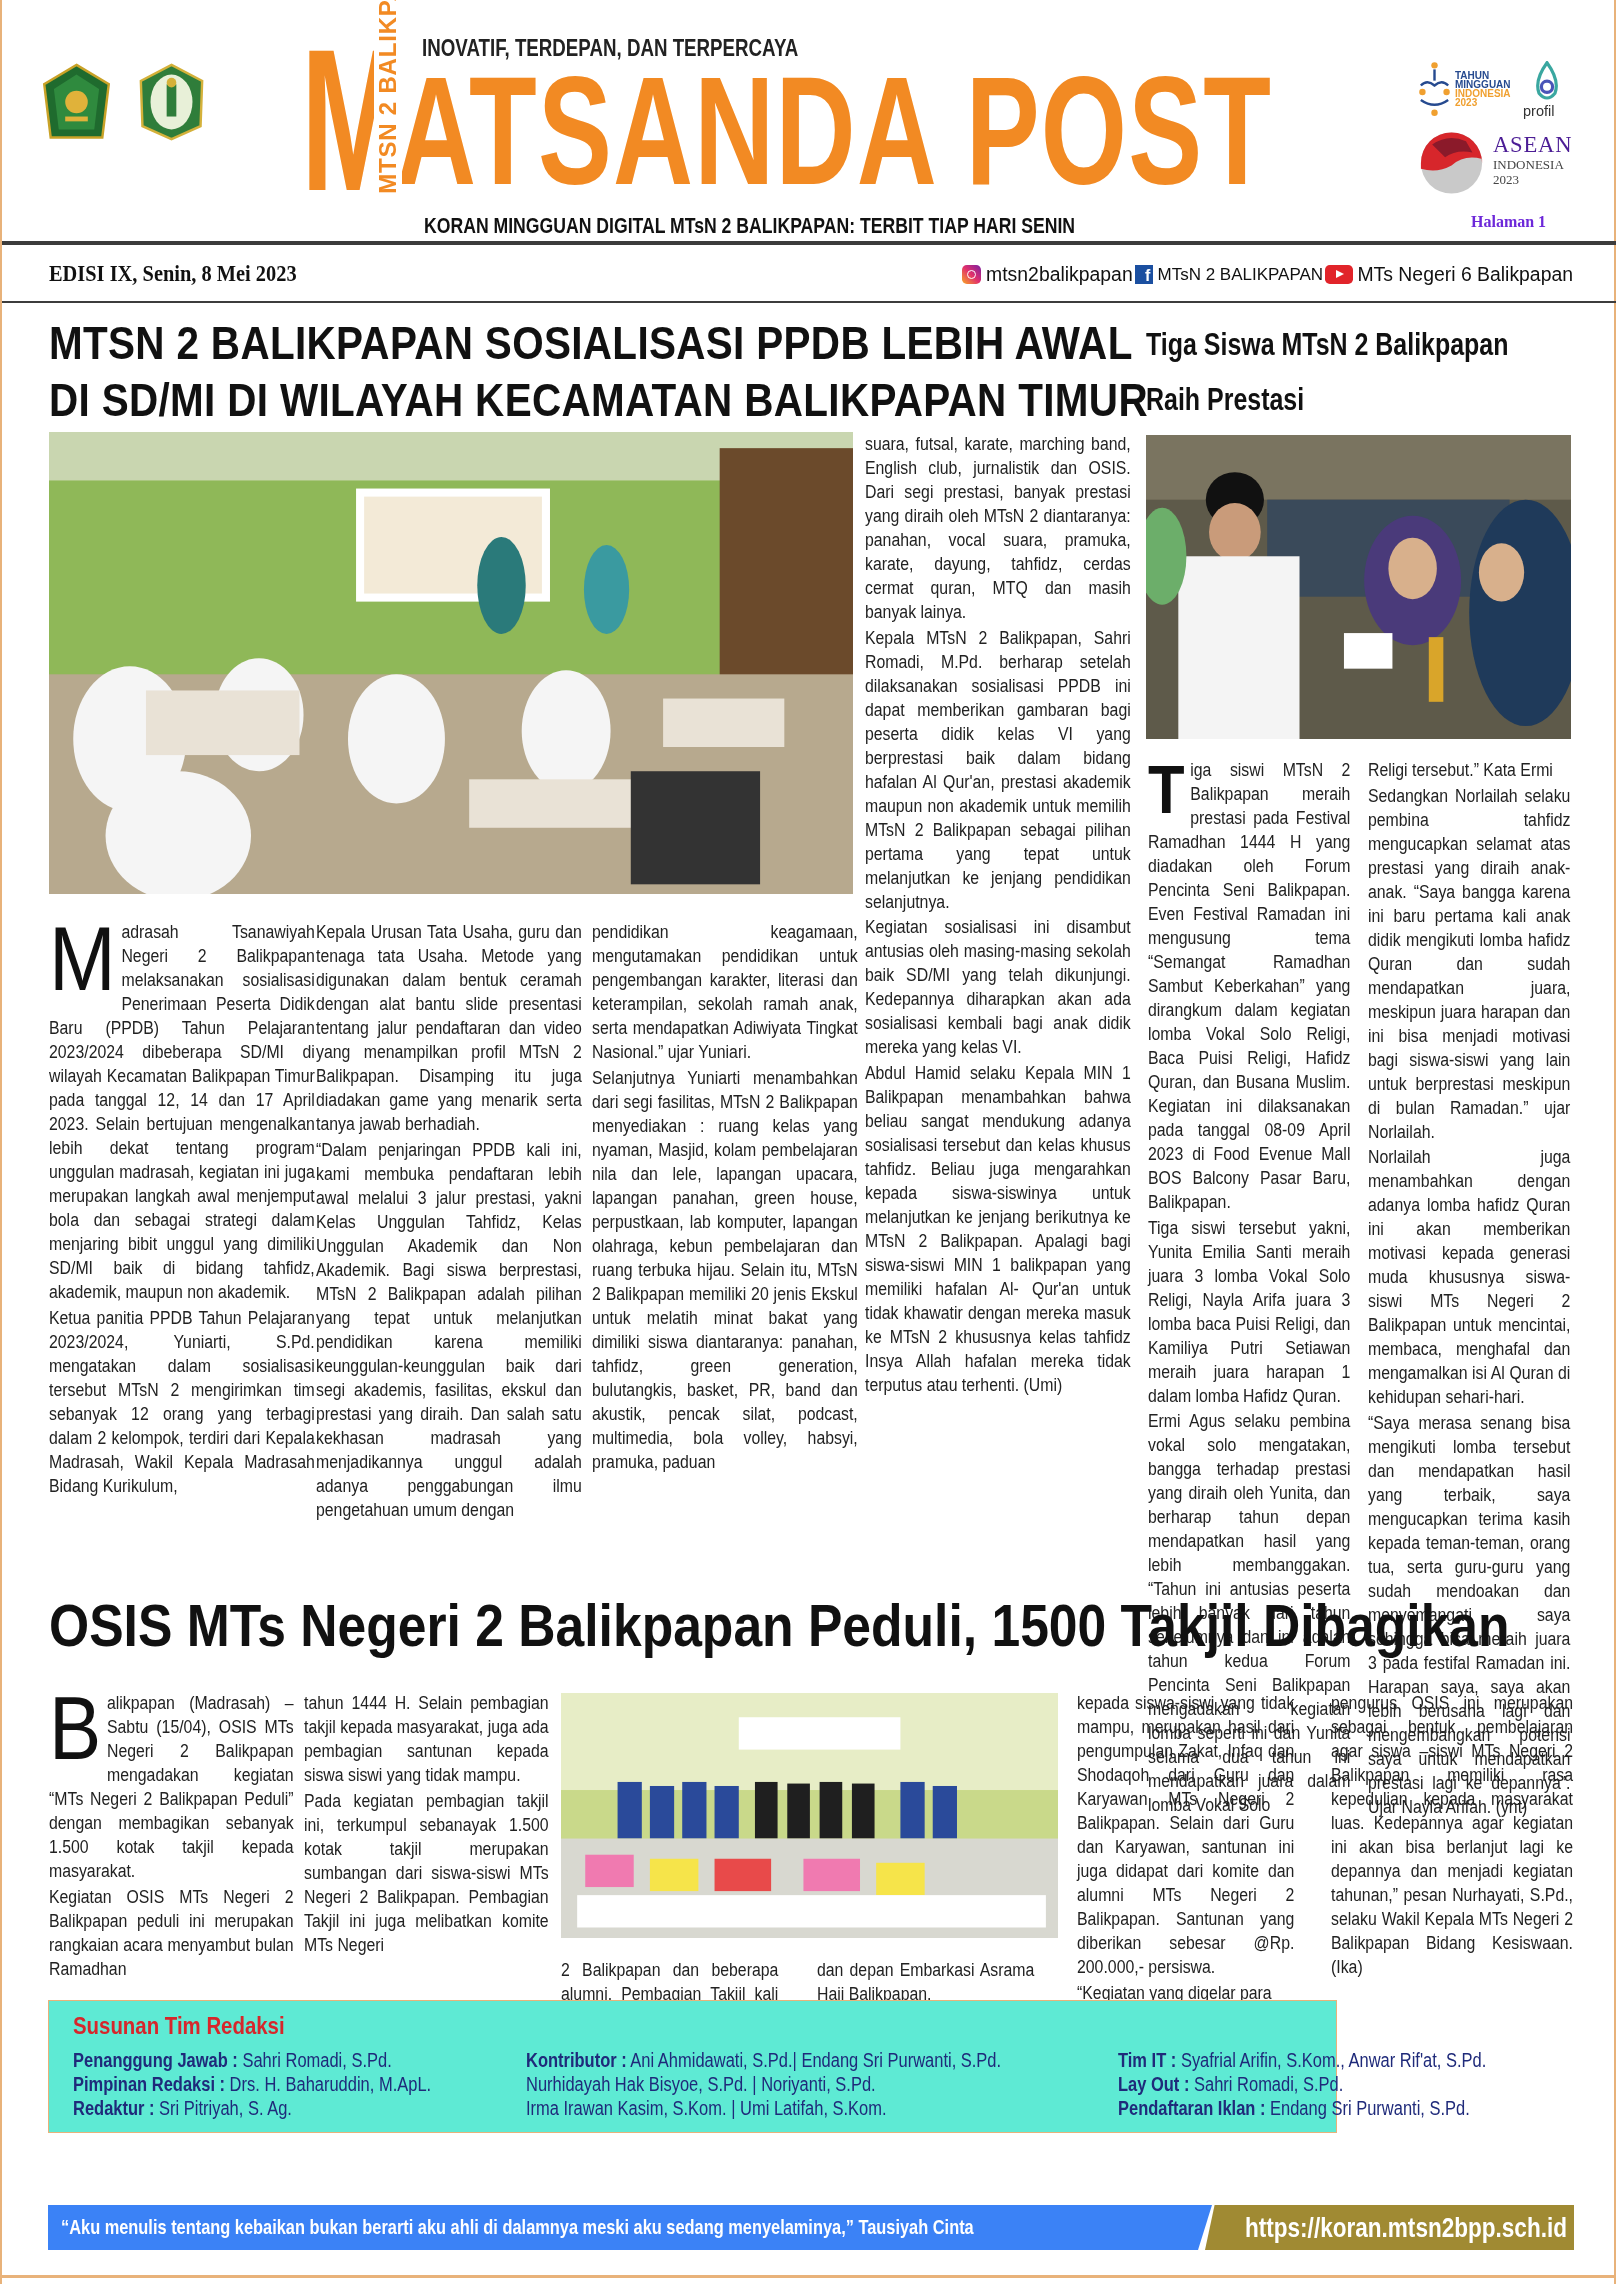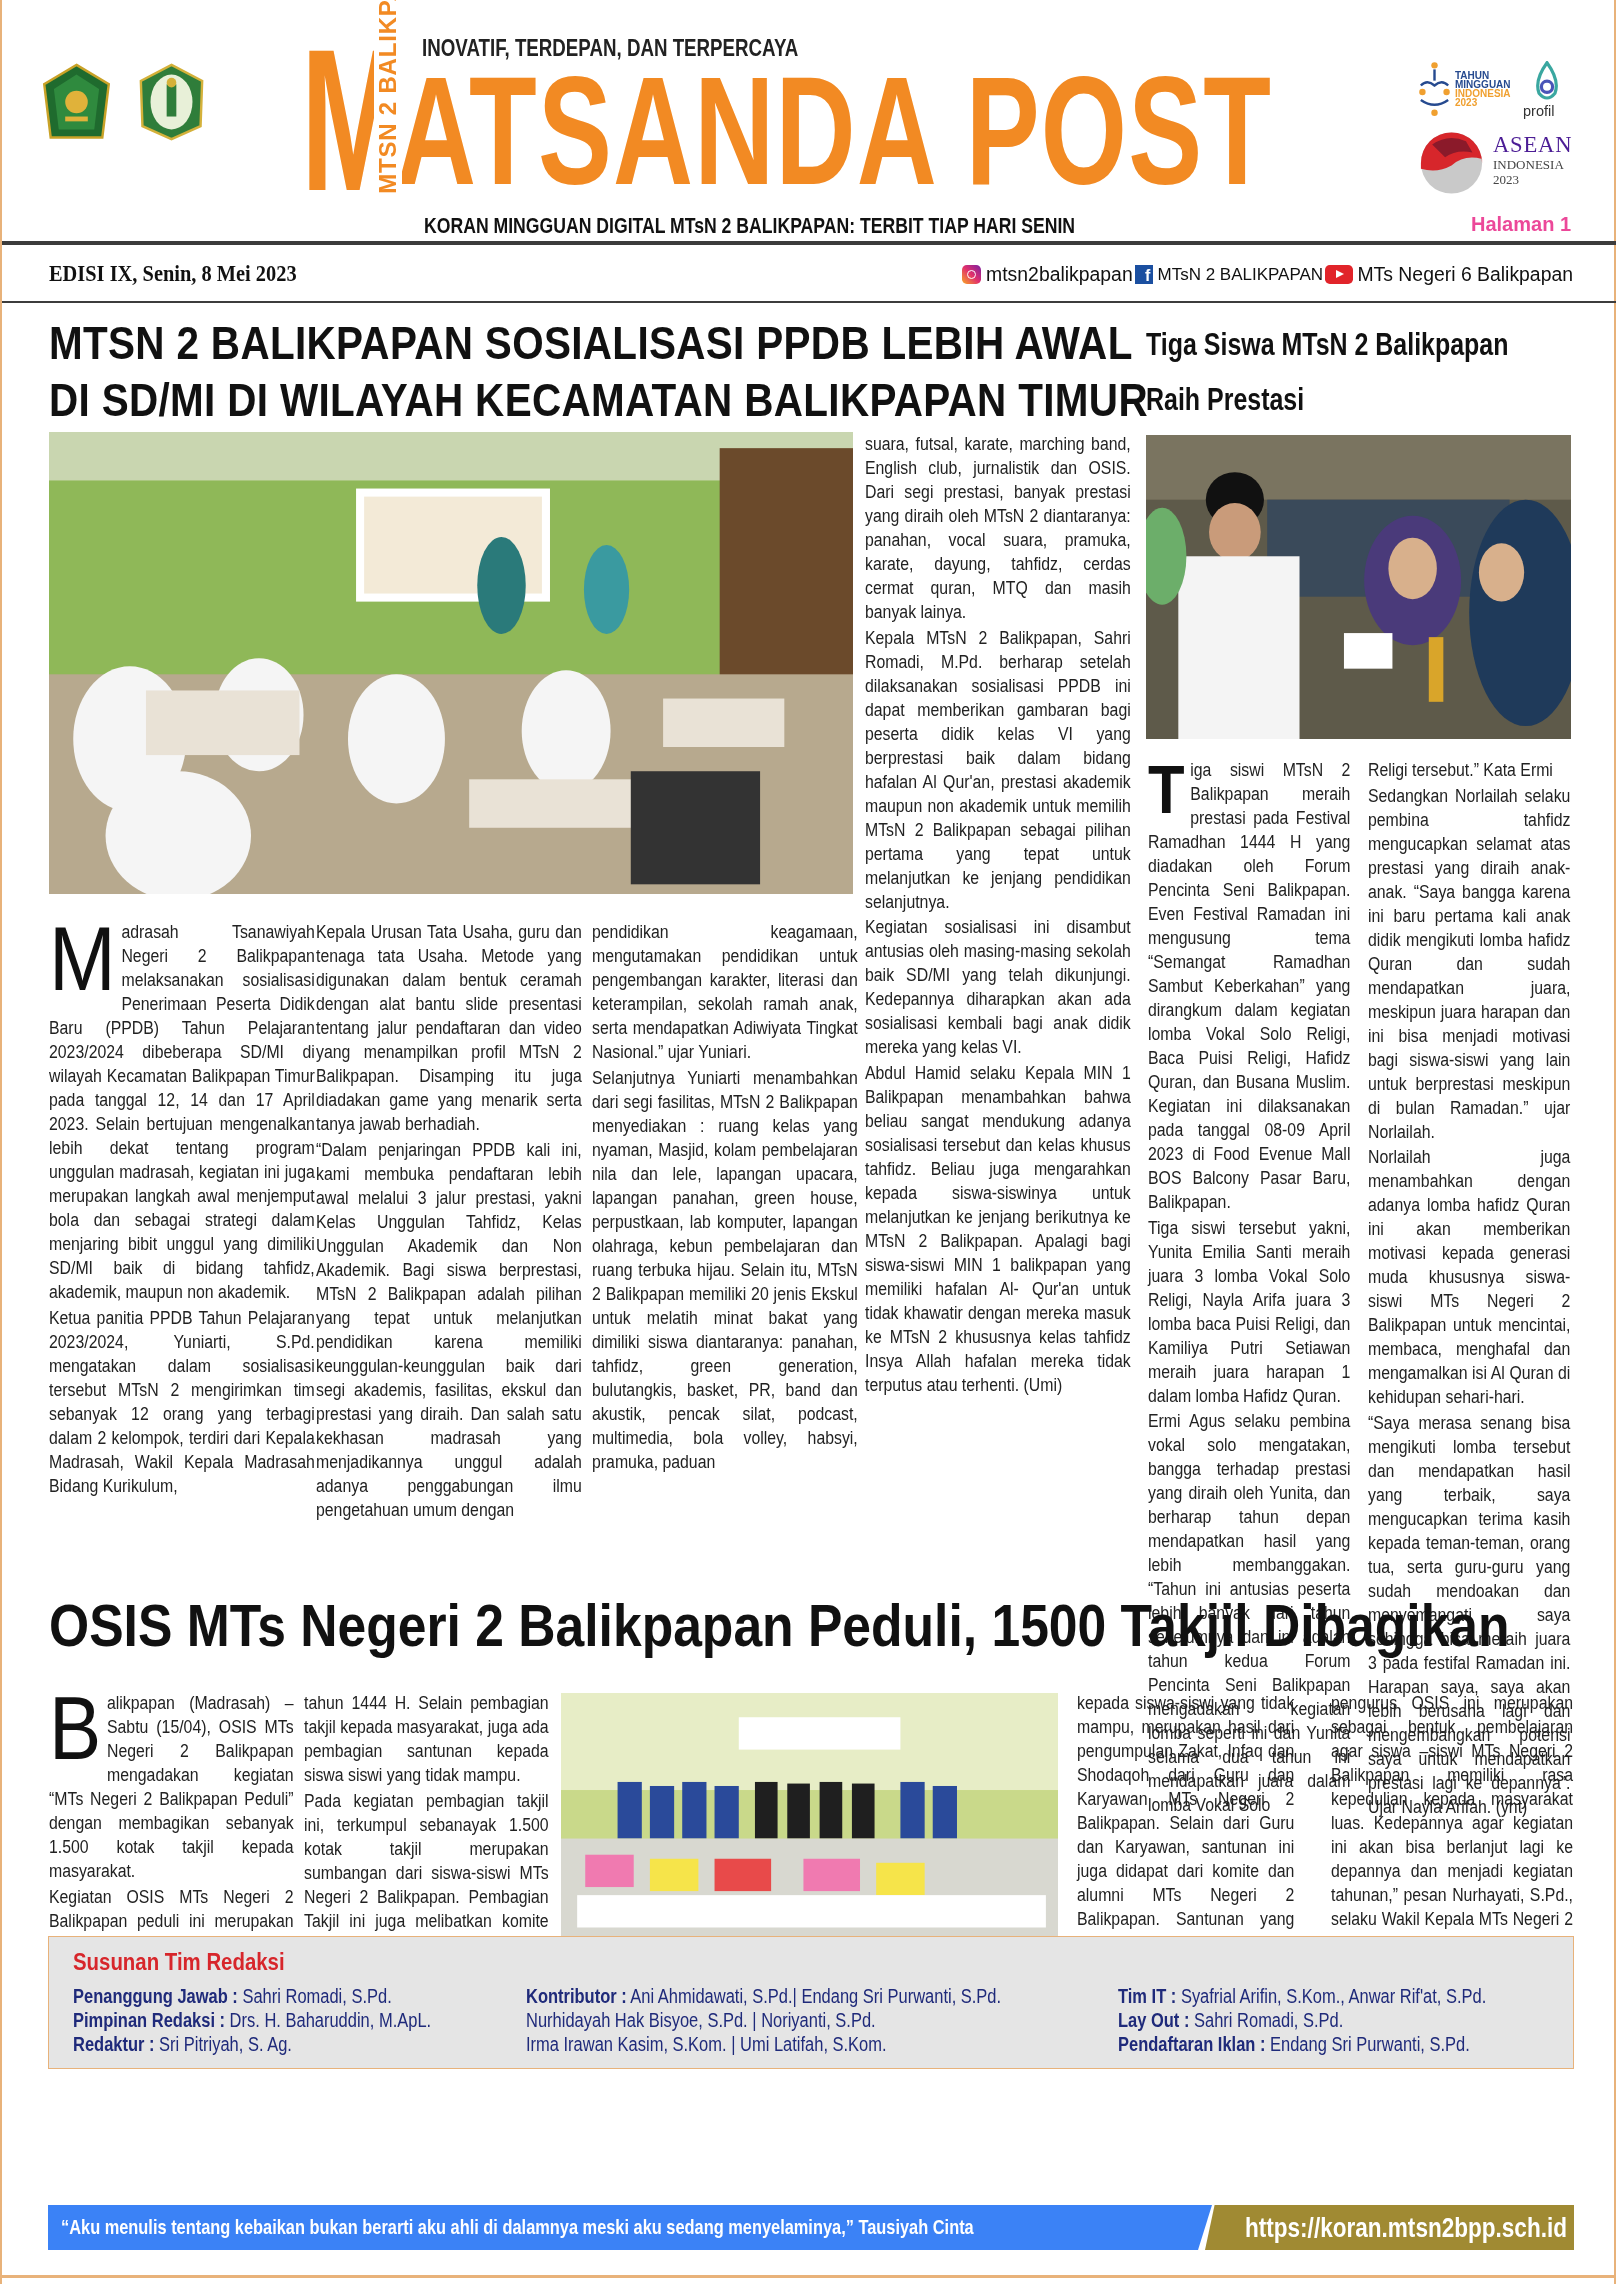--- a/index.html
+++ b/index.html
@@ -12,21 +12,21 @@
   .logo-left { position: absolute; top: 63px; width: 71px; height: 78px; }
   .logo-kemenag { left: 39px; }
   .logo-school { left: 134px; }
   .shield { width: 100%; height: 100%; }
   .title-block { position: absolute; left: 299px; top: 22.6px; width: 986px; height: 194px; }
   .title-m { position: absolute; left: 0; top: 16px; font-family: "Liberation Sans", sans-serif; font-weight: 700; color: #f28a23; font-size: 202px; line-height: 162px; letter-spacing: -6.5px; transform: scaleX(0.62); transform-origin: left top; }
   .title-rest { position: absolute; left: 95px; top: 48px; font-family: "Liberation Sans", sans-serif; font-weight: 700; color: #f28a23; font-size: 154px; line-height: 121px; letter-spacing: 1.6px; transform: scaleX(0.72); transform-origin: left top; white-space: nowrap; }
   .vert-school { position: absolute; left: 73px; top: 174px; transform: rotate(-90deg); transform-origin: left top; font-weight: 700; font-size: 24px; color: #f28a23; background: #ffffff; padding: 0 3.2px; letter-spacing: 0.8px; white-space: nowrap; }
   .tagline { position: absolute; left: 121px; top: 11.3px; font-weight: 700; font-size: 24px; color: #222; transform: scaleX(0.78); transform-origin: left top; white-space: nowrap; }
   .subtitle { position: absolute; left: 422px; top: 213px; font-size: 22.6px; color: #111; font-weight: 700; transform: scaleX(0.78); transform-origin: left top; white-space: nowrap; }
-  .halaman { position: absolute; left: 1469px; top: 213px; font-size: 20px; font-weight: 700; color: #ec4899; }
+  .halaman { position: absolute; left: 1469px; top: 213px; font-size: 16px; font-weight: 700; color: #6d28d9; font-family: Liberation Serif, serif; }
   .logos-right { position: absolute; left: 1414px; top: 61px; width: 162px; height: 137px; }
   .toleransi { position: absolute; left: 0; top: 0; width: 105px; height: 57px; }
   .toleransi-text { position: absolute; left: 39px; top: 9.7px; font-size: 10px; line-height: 9px; color: #264a8f; font-weight: 700; }
   .pusaka { position: absolute; left: 107px; top: 0; width: 48px; height: 61px; text-align: center; }
   .pusaka-text { position: absolute; left: 107px; top: 42px; font-size: 14.5px; color: #333; }
   .asean { position: absolute; left: 0; top: 69px; width: 162px; height: 69px; }
   .asean-title { position: absolute; left: 77px; top: 2.4px; font-family: "Liberation Serif", serif; font-size: 22.6px; color: #4c1d95; letter-spacing: 0.8px; }
   .asean-sub { position: absolute; left: 77px; top: 28px; font-family: "Liberation Serif", serif; font-size: 13px; color: #444; line-height: 14.5px; }
 
   .rule-thick { position: absolute; left: 0; top: 241px; width: 1616px; height: 4px; background: #3c3c3c; }
@@ -48,21 +48,21 @@
 
   .col { position: absolute; font-size: 18px; line-height: 24px; text-align: justify; color: #222; transform: scaleX(0.88); transform-origin: left top; }
   .dropcap { float: left; font-size: 91px; line-height: 74px; margin: 1.6px 6.5px 0 0; font-weight: 400; color: #111; }
   .para { margin-bottom: 1.6px; }
 
   .h2 { position: absolute; left: 1144px; top: 317px; width: 501px; font-weight: 700; font-size: 32px; line-height: 55px; color: #111; transform: scaleX(0.78); transform-origin: left top; }
 
   .h3 { position: absolute; left: 47px; top: 1592px; font-weight: 700; font-size: 60px; line-height: 68px; color: #111; transform: scaleX(0.86); transform-origin: left top; white-space: nowrap; }
 
   
-  .credits { position: absolute; left: 46px; top: 1936px; width: 1526px; height: 133px; border: 1.6px solid #e8b27a; background: #e5e5e5; }
+  .credits { position: absolute; left: 46px; top: 2000px; width: 1289px; height: 133px; border: 1.6px solid #e8b27a; background: #5eead4; }
   .credits-title { position: absolute; left: 24px; top: 11.3px; color: #d7262b; font-weight: 700; font-size: 24px; transform: scaleX(0.85); transform-origin: left top; white-space: nowrap; }
   .credit-col { position: absolute; top: 47px; font-size: 19.4px; line-height: 24px; color: #1f2a7a; transform: scaleX(0.85); transform-origin: left top; white-space: nowrap; }
   .credit-col b { font-weight: 700; }
   .cc1 { left: 24px; } .cc2 { left: 477px; } .cc3 { left: 1069px; }
   .footer-bar { position: absolute; left: 46px; top: 2205px; width: 1526px; height: 45px; }
   .quote-box { position: absolute; left: 0; top: 0; width: 1164px; height: 45px; background: #3b82f6; clip-path: polygon(0 0, 100% 0, 98.8% 100%, 0 100%); }
   .quote-text { position: absolute; left: 13px; top: 9.7px; color: #fff; font-weight: 700; font-size: 21px; transform: scaleX(0.78); transform-origin: left top; white-space: nowrap; }
   .url-box { position: absolute; left: 1157px; top: 0; width: 369px; height: 45px; background: #a08a33; clip-path: polygon(2.6% 0, 100% 0, 100% 100%, 0 100%); }
   .url-text { position: absolute; left: 40px; top: 6.5px; color: #fff; font-weight: 700; font-size: 27.5px; transform: scaleX(0.82); transform-origin: left top; white-space: nowrap; }
   .bottom-rule { position: absolute; left: 0; top: 2275px; width: 1616px; height: 3.2px; background: #e8b27a; }

